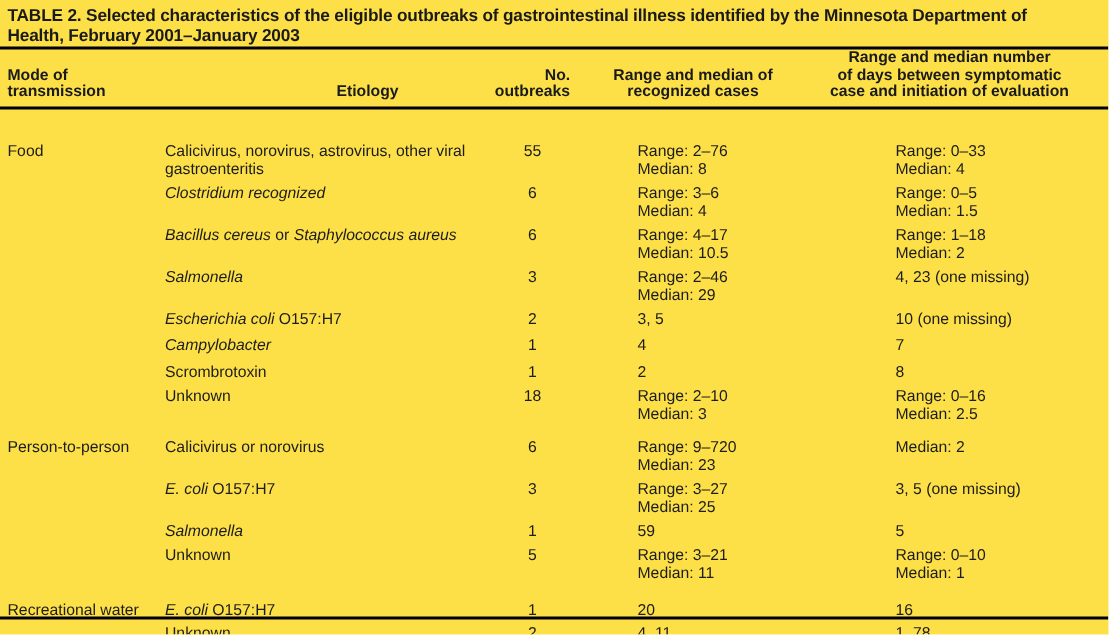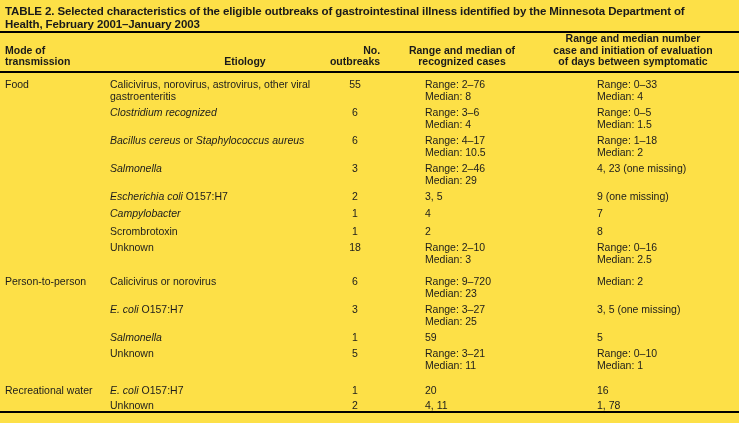--- a/index.html
+++ b/index.html
@@ -34,21 +34,21 @@
   .hc-days      { left:633px; transform:translateX(-50%); text-align:center; }
 
   .tbody { position:absolute; left:5px; top:73px; width:734px; }
   .row {
     display:grid;
     grid-template-columns:105px 228px 34px 225px 1fr;
     align-items:start;
     font-size:10.5px; line-height:12px;
     padding-top:4px;
   }
-  .row:nth-child(1)  { padding-top:5px; }
+  .row:nth-child(1)  { padding-top:22px; }
   .row:nth-child(6)  { padding-top:5px; }
   .row:nth-child(7)  { padding-top:6px; }
   .row:nth-child(9)  { padding-top:10px; }
   .row:nth-child(13) { padding-top:13px; }
   .row:nth-child(14) { padding-top:3px; }
 
   .c-mode      { white-space:nowrap; }
   .c-etiology  .line { white-space:nowrap; }
   .c-outbreaks { text-align:center; }
   .c-cases     { padding-left:53px; }
@@ -75,22 +75,22 @@
       <div class="hcell hc-outbreaks">
         <div class="line">No.</div>
         <div class="line">outbreaks</div>
       </div>
       <div class="hcell hc-cases">
         <div class="line">Range and median of</div>
         <div class="line">recognized cases</div>
       </div>
       <div class="hcell hc-days">
         <div class="line">Range and median number</div>
+        <div class="line">of days between symptomatic</div>
         <div class="line">case and initiation of evaluation</div>
-        <div class="line">of days between symptomatic</div>
       </div>
     </div>
   <div class="rule rule-header"></div>
   <div class="tbody" id="tbody">
       <div class="row">
         <div class="c-mode">Food</div>
         <div class="c-etiology">
           <div class="line"><span>Calicivirus, norovirus, astrovirus, other viral</span></div>
           <div class="line"><span>gastroenteritis</span></div>
         </div>
@@ -151,21 +151,21 @@
       <div class="row">
         <div class="c-mode"></div>
         <div class="c-etiology">
           <div class="line"><span class="it">Escherichia coli</span><span> O157:H7</span></div>
         </div>
         <div class="c-outbreaks">2</div>
         <div class="c-cases">
           <div class="line">3, 5</div>
         </div>
         <div class="c-days">
-          <div class="line">9 (one missing)</div>
+          <div class="line">10 (one missing)</div>
         </div>
       </div>
       <div class="row">
         <div class="c-mode"></div>
         <div class="c-etiology">
           <div class="line"><span class="it">Campylobacter</span></div>
         </div>
         <div class="c-outbreaks">1</div>
         <div class="c-cases">
           <div class="line">4</div>

